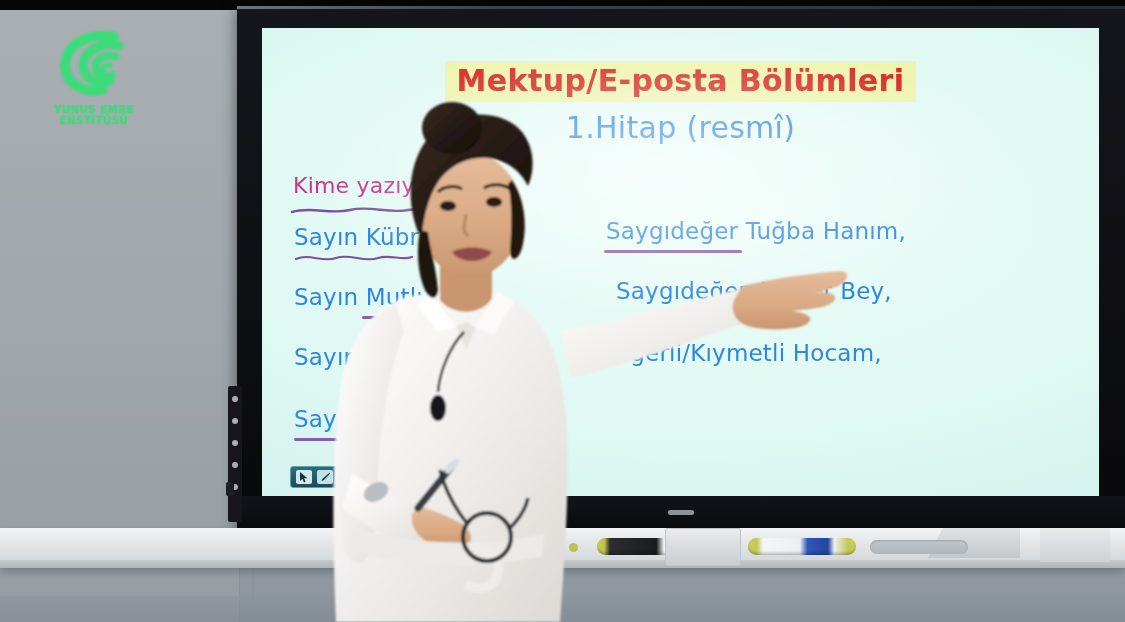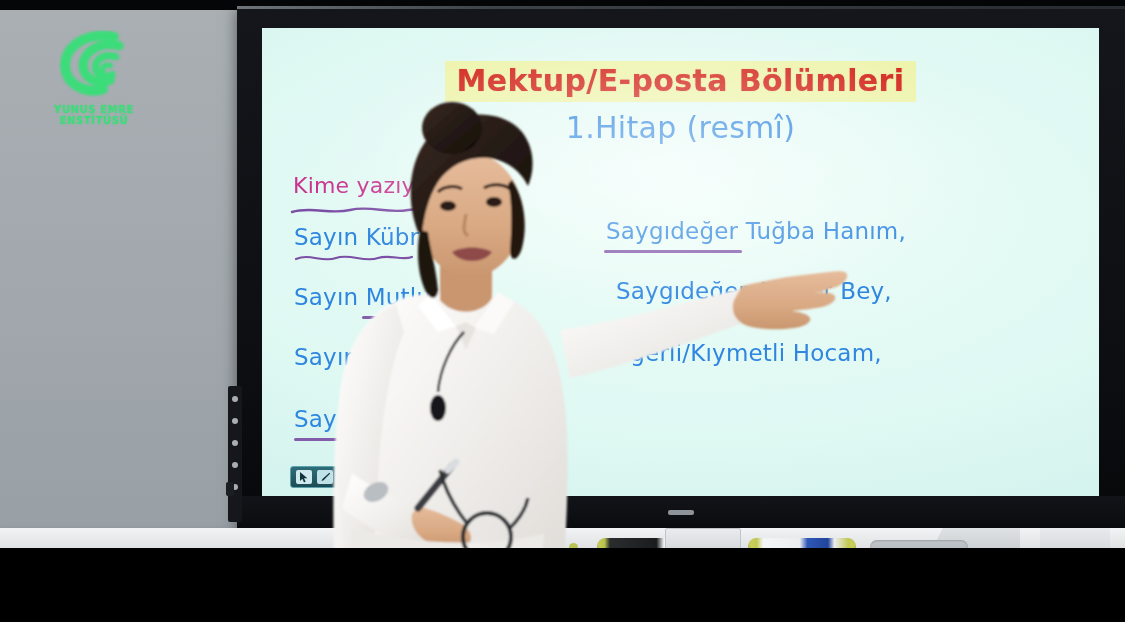--- a/index.html
+++ b/index.html
@@ -1,21 +1,21 @@
 <!DOCTYPE html>
 <html><head>
 <meta charset="utf-8">
 <title>Classroom Lecture Frame</title>
 <style>
   html,body{margin:0;padding:0;background:#000;}
   body{font-family:"DejaVu Sans","Liberation Sans",sans-serif;}
 
   #stage{
     position:relative;
-    width:1125px;height:548px;
+    width:1125px;height:622px;
     overflow:hidden;
     background:#6d28d9;
   }
 
   
   .wall{
     position:absolute;left:0;top:0;width:1125px;height:622px;
     background:
       linear-gradient(180deg,#a3a9ad 0%,#9ea4a9 45%,#9aa2a8 62%,#8e969d 100%);
   }

